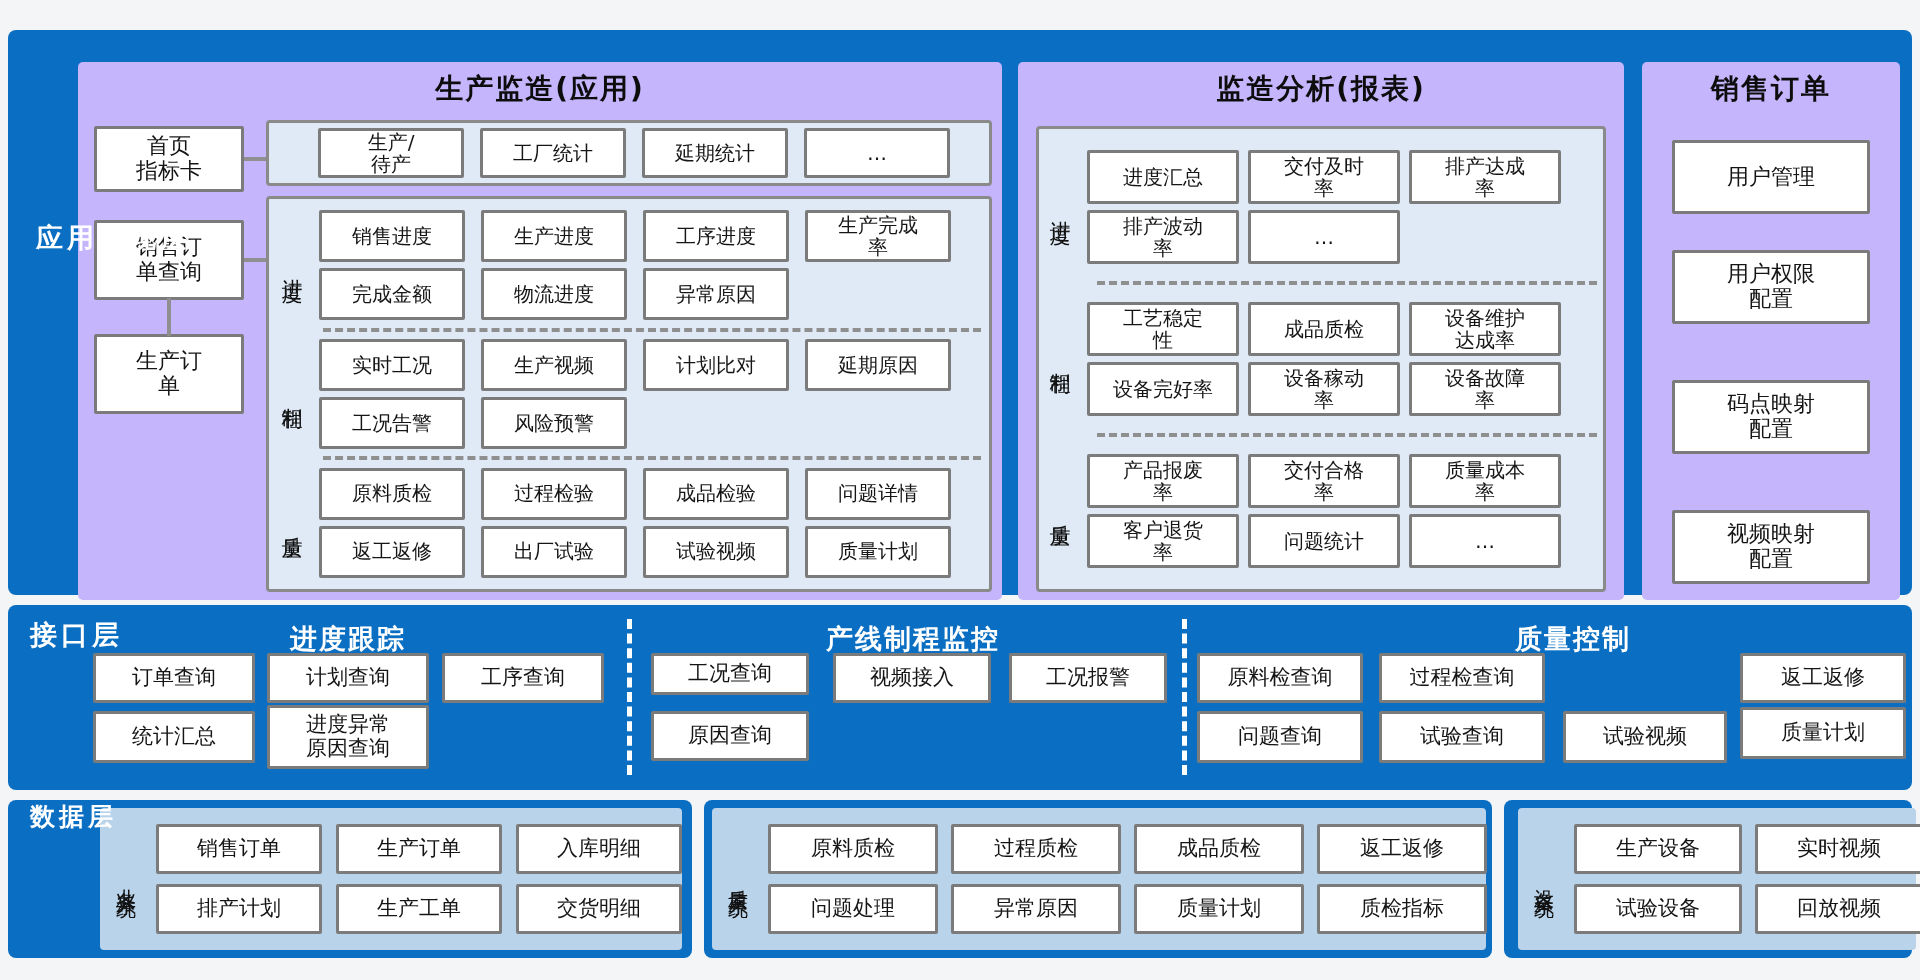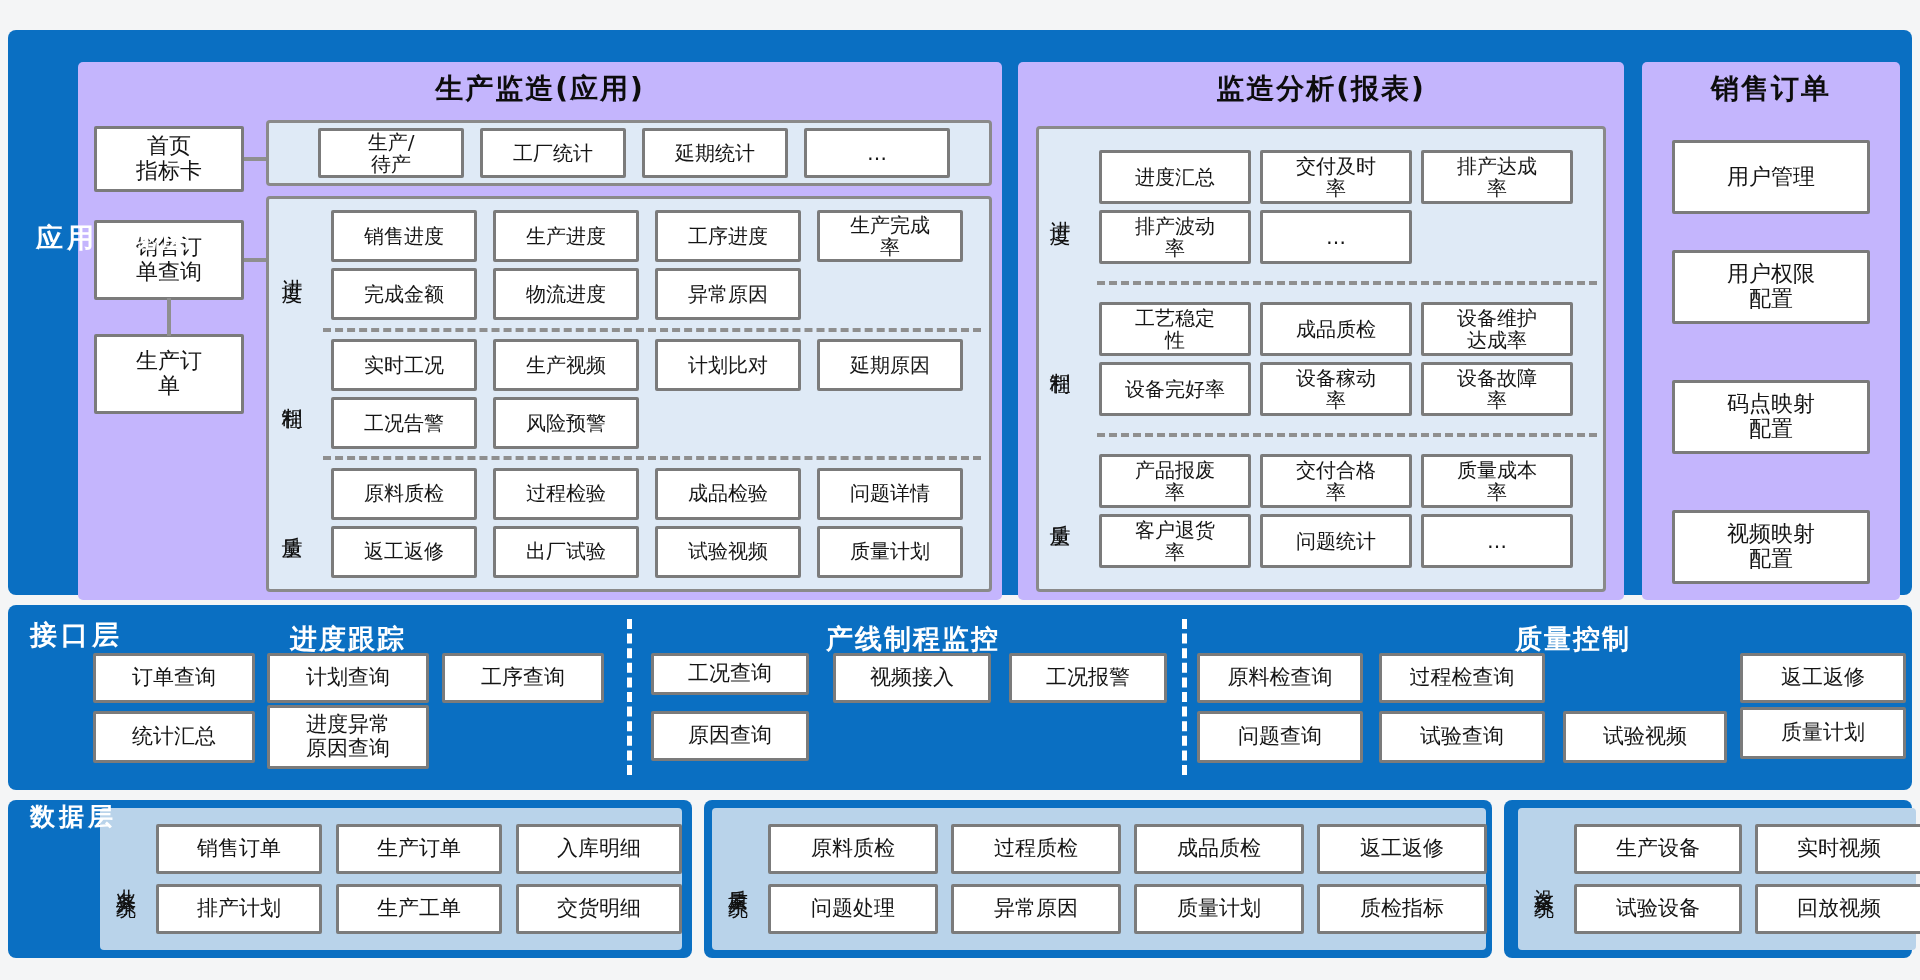--- a/index.html
+++ b/index.html
@@ -34,21 +34,21 @@
     display: flex; align-items: center; justify-content: center;
     text-align: center; white-space: pre-line; font-size: 21px; line-height: 1.12;
     color: #151515; flex: none;
   }
   .abs { position: absolute; }
   .vl {
     writing-mode: vertical-rl; text-orientation: upright;
     font-size: 21px; letter-spacing: 3px; color: #111; width: 30px;
     display: flex; align-items: center; justify-content: center; flex: none;
   }
-  .grp { display: flex; align-items: center; gap: 24px; }
+  .grp { display: flex; align-items: center; gap: 12px; }
   .gr  { display: flex; flex-direction: column; gap: 6px; }
   .r   { display: flex; gap: 16px; }
   .sep { border-top: 4px dashed #8f8f8f; margin-left: 46px; }
 
   
   #app-panel { left: 70px; width: 924px; }
   #app-panel .nav { left: 16px; width: 150px; font-size: 22px; }
   .conn { position: absolute; background: #8f8f8f; }
   #app-top-inner {
     left: 188px; top: 58px; right: 10px; height: 66px;

